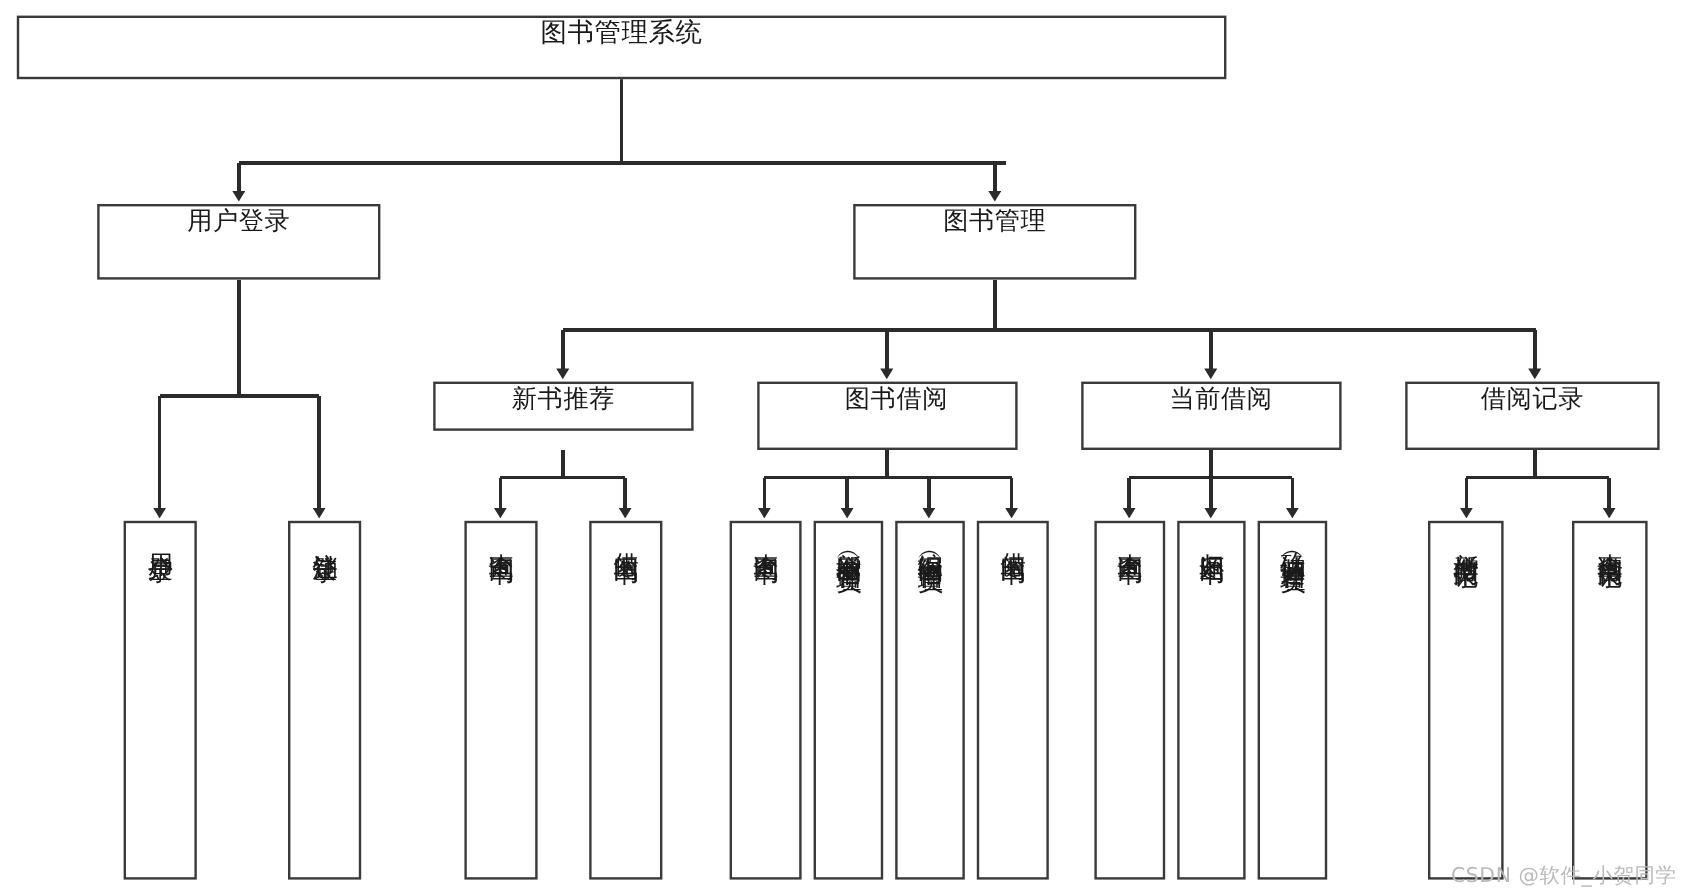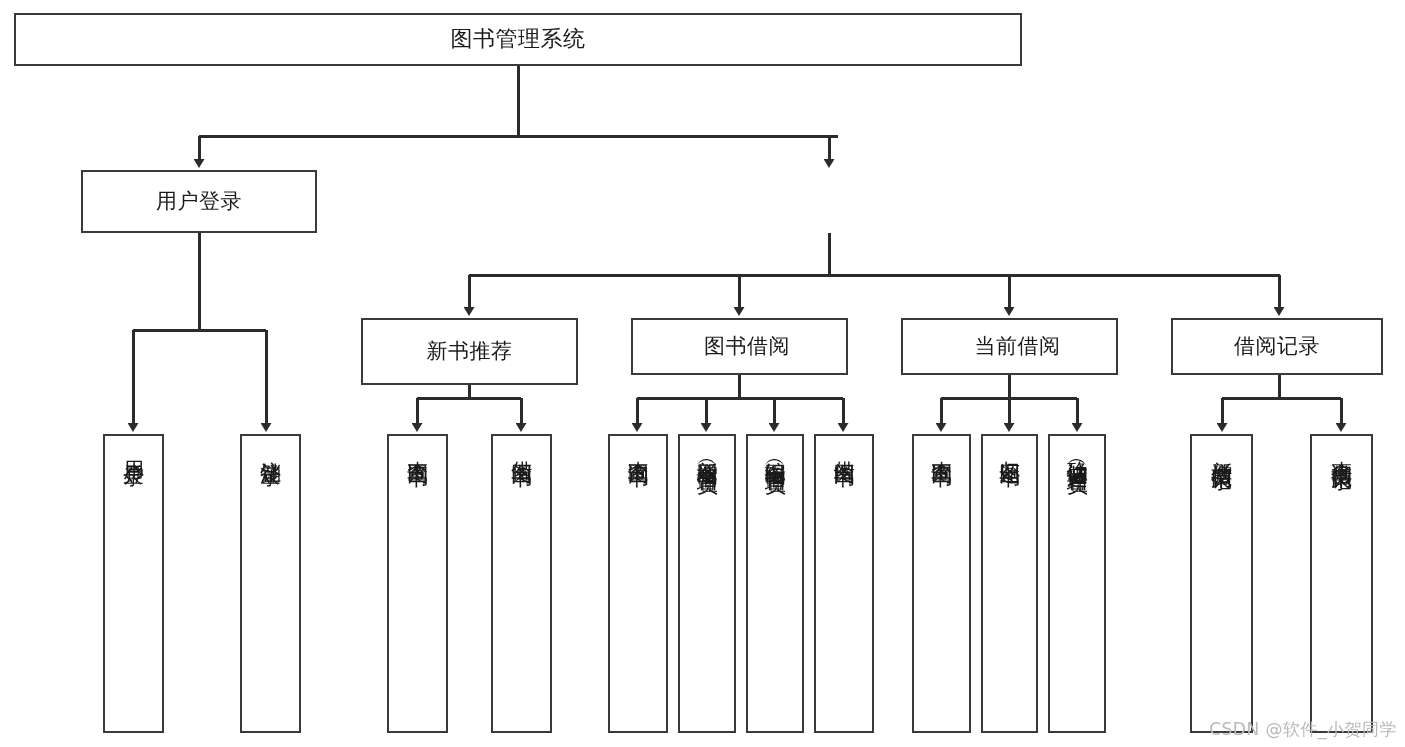--- a/index.html
+++ b/index.html
@@ -25,21 +25,21 @@
     width: 1405px;
     height: 747px;
     pointer-events: none;
   }
   .node {
     position: absolute;
     box-sizing: border-box;
     background: #ffffff;
     border: 2px solid #3a3a3a;
     display: flex;
-    align-items: center;
+    align-items: flex-start;
     justify-content: center;
     color: #1a1a1a;
   }
   .node.h {
     font-size: 21px;
     letter-spacing: 0.5px;
     line-height: 1.2;
   }
   .node.root {
     font-size: 22px;
@@ -125,22 +125,25 @@
     </g>
   </svg>
 
   <div class="node root h" style="left:14px; top:13px; width:1008px; height:53px;">
     <span>图书管理系统</span>
   </div>
 
   <div class="node h" style="left:81px; top:170px; width:236px; height:63px;">
     <span>用户登录</span>
   </div>
+  <div class="node h" style="left:711px; top:170px; width:236px; height:63px;">
+    <span>图书管理</span>
+  </div>
 
-  <div class="node h" style="left:361px; top:318px; width:217px; height:67px;">
+  <div class="node h" style="left:361px; top:318px; width:217px; height:41px;">
     <span>新书推荐</span>
   </div>
   <div class="node h" style="left:631px; top:318px; width:217px; height:57px;padding-left:15px;">
     <span>图书借阅</span>
   </div>
   <div class="node h" style="left:901px; top:318px; width:217px; height:57px;padding-left:16px;">
     <span>当前借阅</span>
   </div>
   <div class="node h" style="left:1171px; top:318px; width:212px; height:57px;">
     <span>借阅记录</span>

